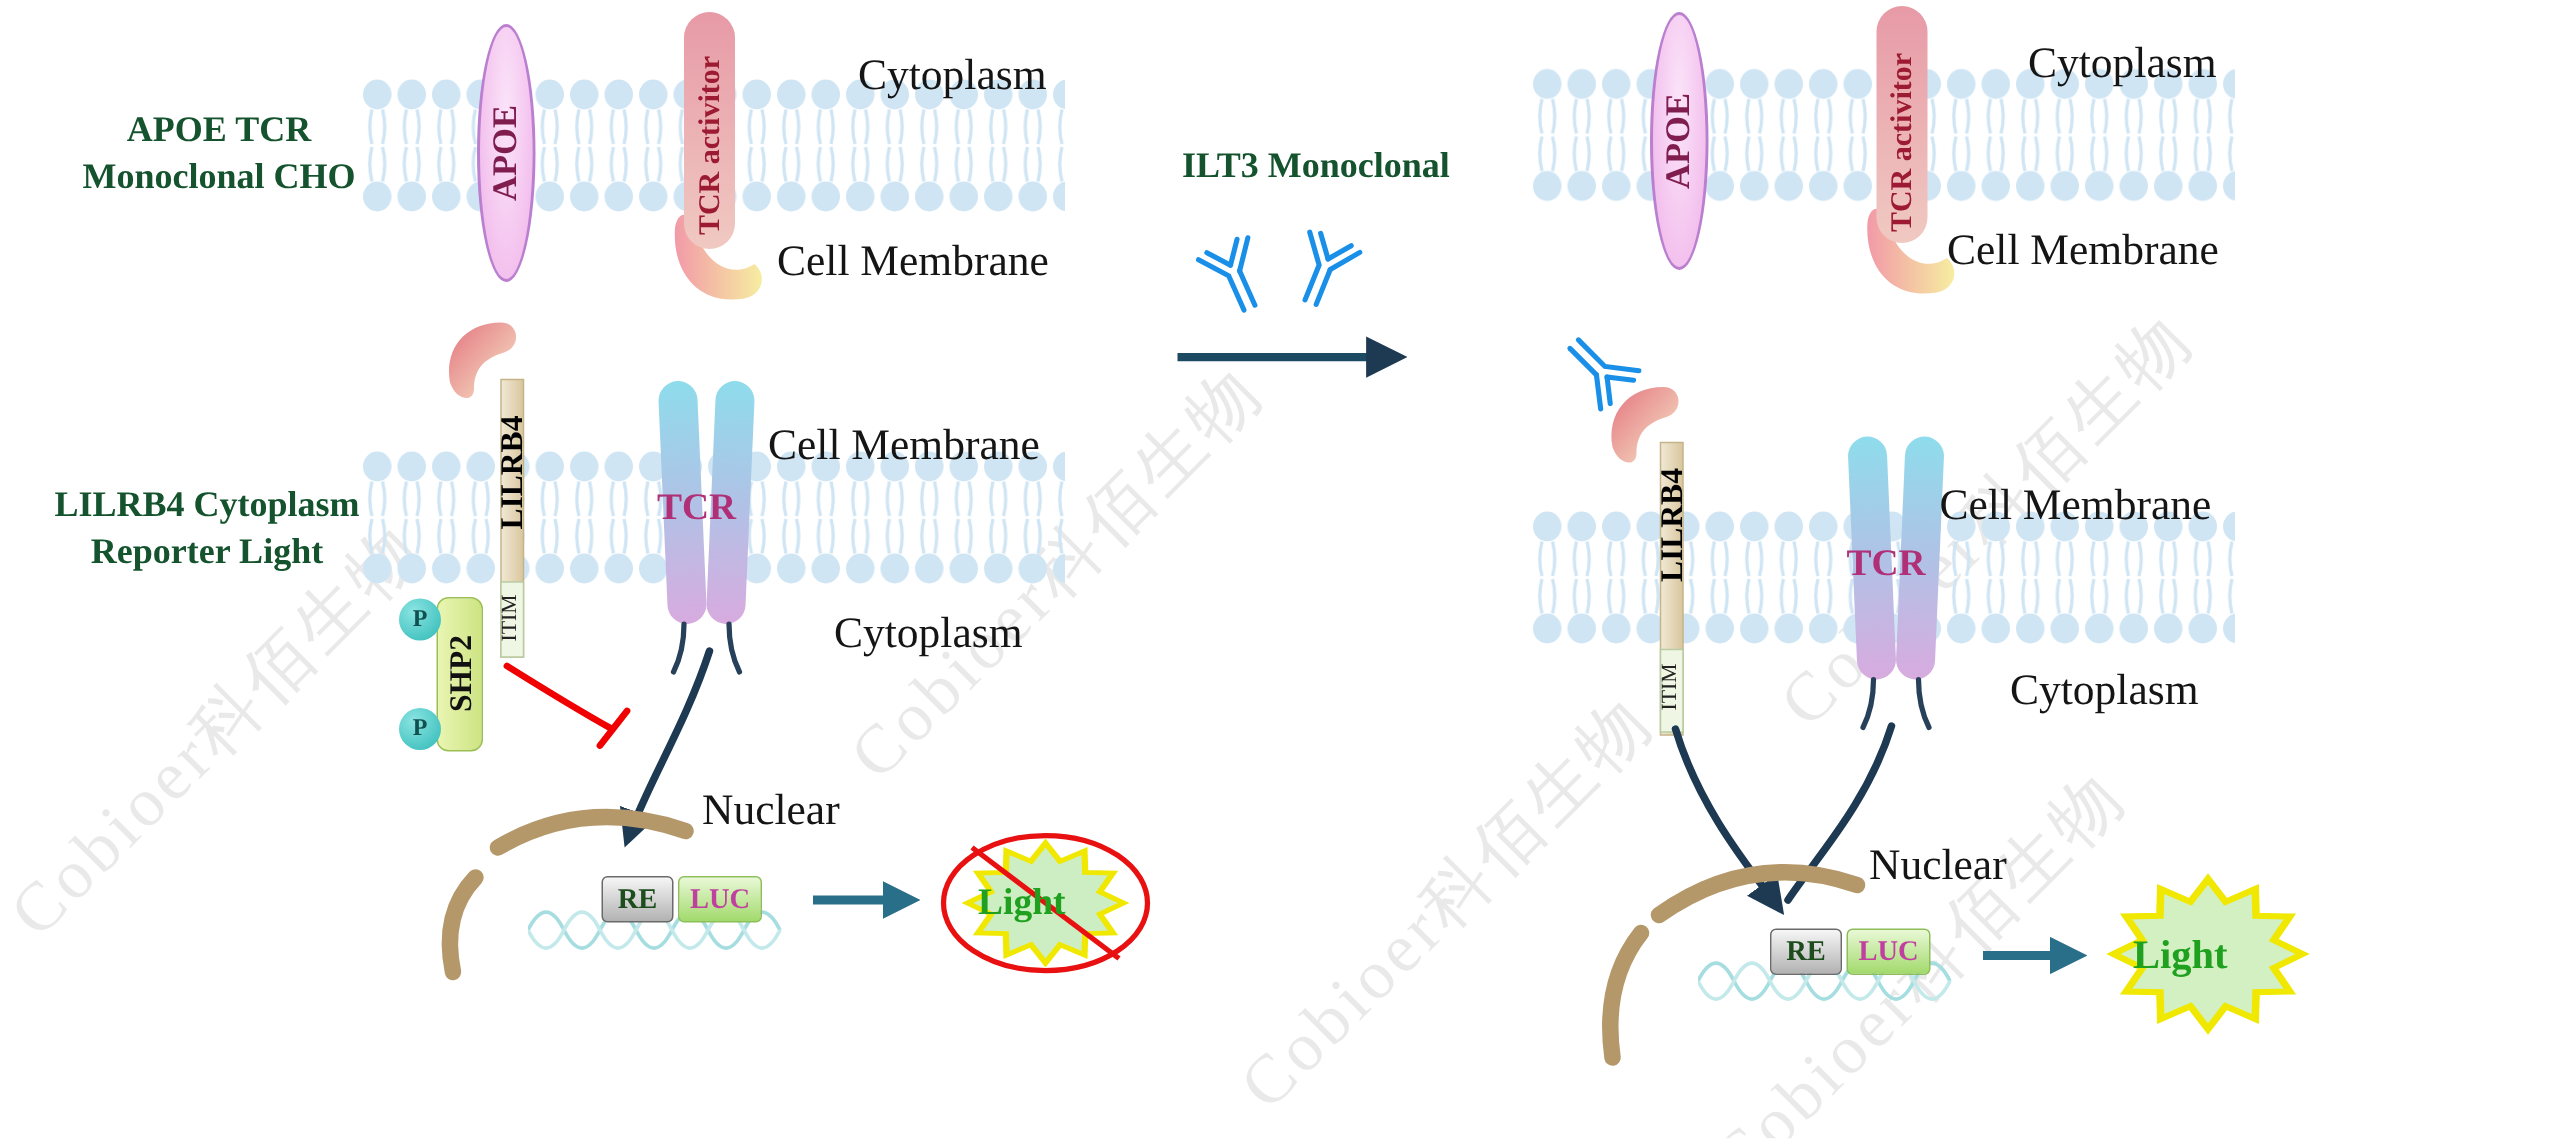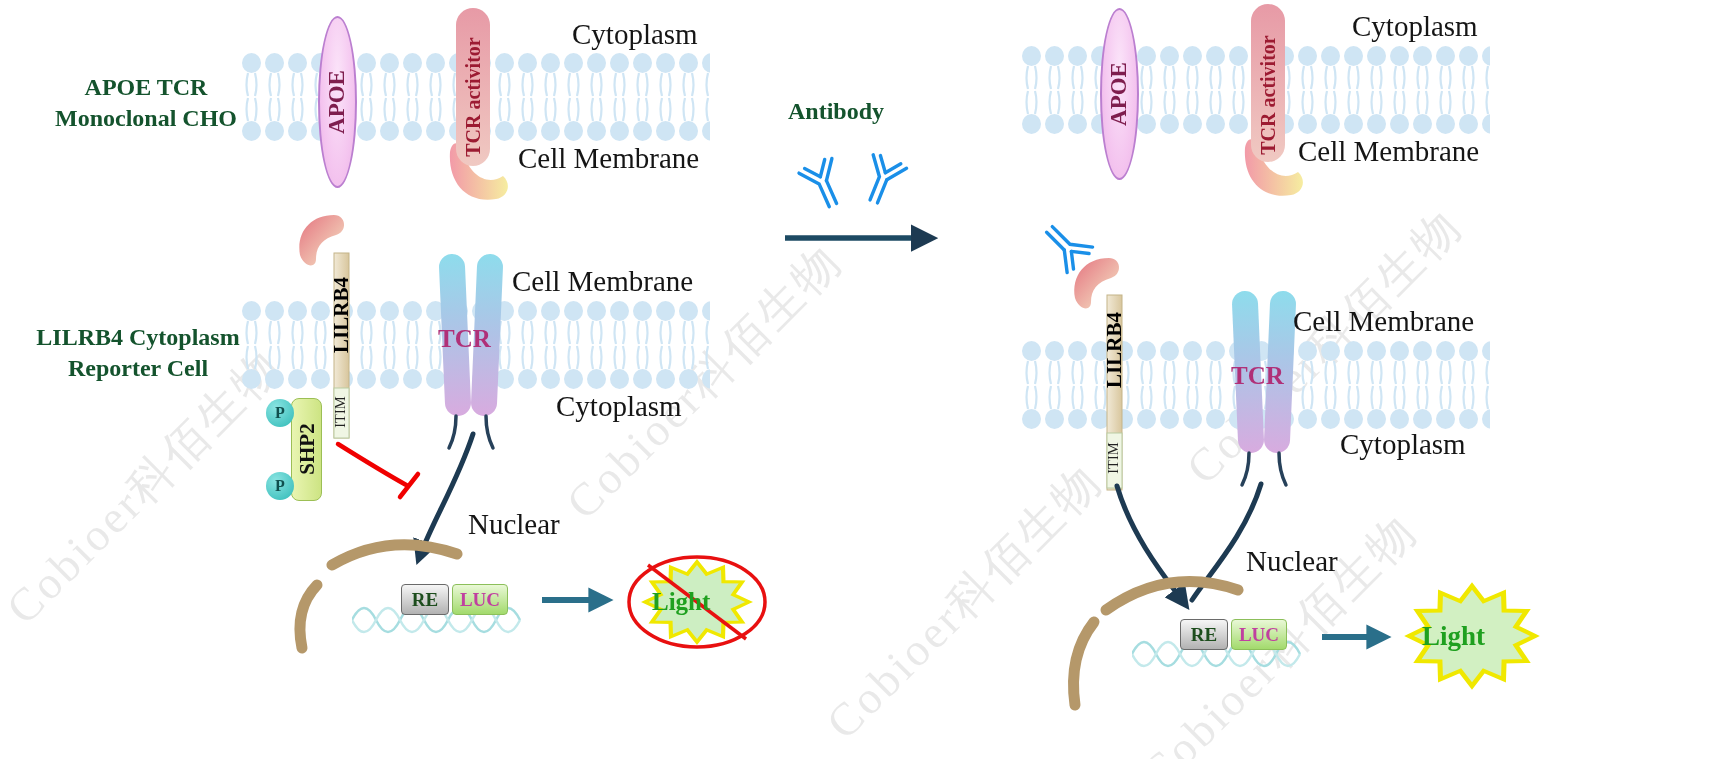--- a/index.html
+++ b/index.html
@@ -1,19 +1,19 @@
 <!DOCTYPE html>
 <html><head>
 <meta charset="utf-8">
 <style>
   * { margin:0; padding:0; box-sizing:border-box; }
   html,body { background:#ffffff; }
   body { font-family:"Liberation Serif","DejaVu Serif",serif; }
   .canvas { position:relative; width:1717px; height:759px; background:#fff; overflow:hidden; }
-  .lbl { position:absolute; font-size:29px; color:#151515; white-space:nowrap; z-index:5; }
+  .lbl { position:absolute; font-size:29px; color:#151515; white-space:nowrap; z-index:5;margin-top:16px; }
   .lbl2 { position:absolute; font-weight:bold; font-size:24px; color:#14532d; line-height:1.3; z-index:5; }
   .lbl2.center { text-align:center; }
   .vspan { position:absolute; display:flex; align-items:center; justify-content:center;
            transform:rotate(-90deg); white-space:nowrap; z-index:6; }
   .wm { position:absolute; font-size:46px; color:rgba(105,105,105,0.15); letter-spacing:3px;
         transform:rotate(-45deg); transform-origin:left center; white-space:nowrap; z-index:0; }
   .svgabs { position:absolute; z-index:2; }
   .svglow { position:absolute; z-index:1; }
   .apoe-oval { position:absolute; z-index:3; border-radius:50%;
                background:radial-gradient(ellipse at 50% 35%, #fbe4f9 0%, #f4c4ef 65%, #eab2e5 100%);
@@ -104,21 +104,21 @@
   <span class="vspan" style="left:267px;top:84px;width:140px;height:36px;font-weight:bold;font-size:23px;color:#7e1d4e">APOE</span>
 
   <svg class="svgabs" style="left:440px;top:4px" width="80" height="206">
     <path d="M10 148 C8 178 26 200 56 195 C68 193 72 180 63 172 C48 182 30 172 24 150 C20 136 12 136 10 148 Z" fill="url(#footGrad)"></path>
     <rect x="16" y="4" width="34" height="158" rx="17" fill="url(#actGrad)"></rect>
   </svg>
   <span class="vspan" style="left:388px;top:79px;width:170px;height:36px;font-weight:bold;font-size:20px;color:#9c1b32">TCR activitor</span>
 
   <div class="lbl2 center" style="left:30px;top:322px;width:216px">
     <div>LILRB4 Cytoplasm</div>
-    <div>Reporter Cell</div>
+    <div>Reporter Light</div>
   </div>
 
   <svg class="svglow" style="left:240px;top:300px" width="470" height="90">
     <rect width="470" height="90" fill="url(#mem)"></rect>
   </svg>
   <span class="lbl" style="left:512px;top:265px">Cell Membrane</span>
   <span class="lbl" style="left:556px;top:390px">Cytoplasm</span>
 
   <svg class="svgabs" style="left:290px;top:205px" width="80" height="250">
     <path d="M10 50 C6 28 20 10 44 10 C56 10 58 26 46 30 C32 34 26 42 26 54 C26 64 14 62 10 50 Z" fill="url(#headGrad)"></path>
@@ -183,21 +183,21 @@
   </svg>
 
   <svg class="svgabs" style="left:622px;top:550px" width="155" height="105">
     <use href="#star12" transform="translate(75,52) scale(0.52,0.40)" fill="#cdeec2" stroke="#f0e800" stroke-width="8"></use>
     <ellipse cx="75" cy="52" rx="68" ry="45" fill="none" stroke="#e81010" stroke-width="3.5"></ellipse>
     <path d="M26 15 L124 89" stroke="#e81010" stroke-width="3.5"></path>
   </svg>
   <span class="light-lbl" style="left:652px;top:588px;width:90px;font-size:25px">Light</span>
 
   <div class="lbl2" style="left:788px;top:96px;width:220px">
-    <div>Antibody</div>
+    <div>ILT3 Monoclonal</div>
   </div>
   <svg class="svgabs" style="left:795px;top:150px" width="140" height="78">
     <use href="#igg" transform="translate(8,12) rotate(-24 21 23)"></use>
     <use href="#igg" transform="translate(66,8) rotate(22 21 23)"></use>
   </svg>
   <svg class="svgabs" style="left:780px;top:222px" width="175" height="32">
     <path d="M5 16 L150 16" stroke="#1d4a63" stroke-width="5.5" fill="none" marker-end="url(#ahDark)"></path>
   </svg>
 
   <span class="lbl" style="left:1352px;top:10px">Cytoplasm</span>

